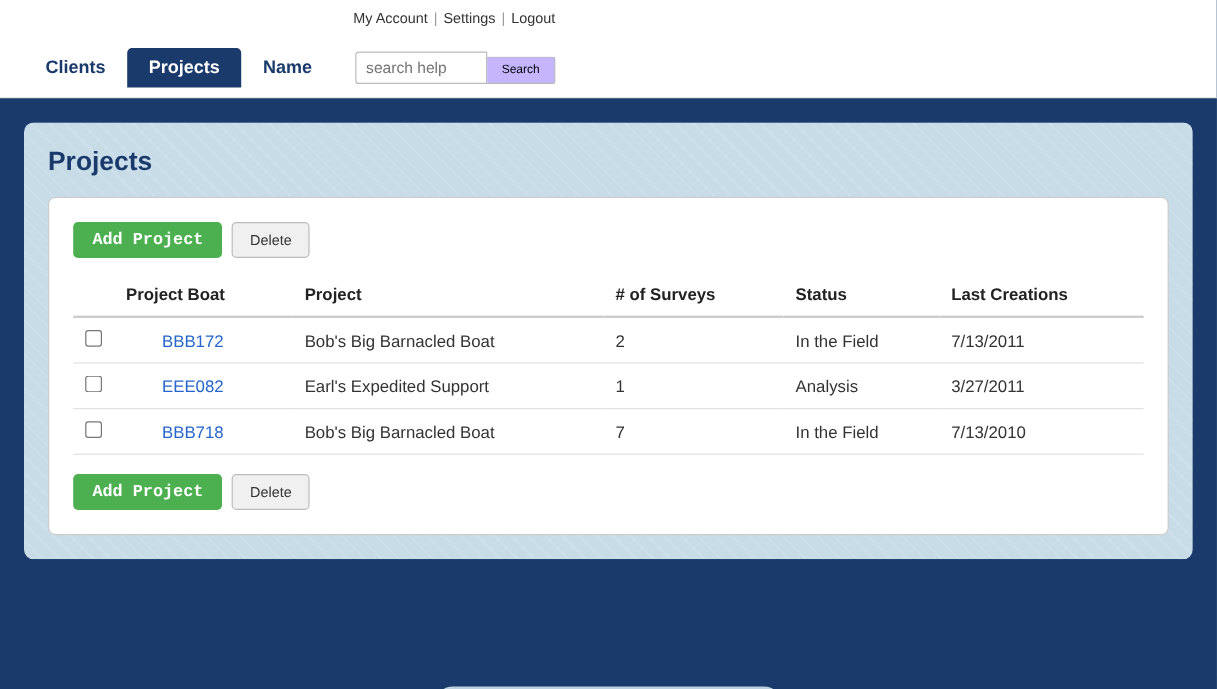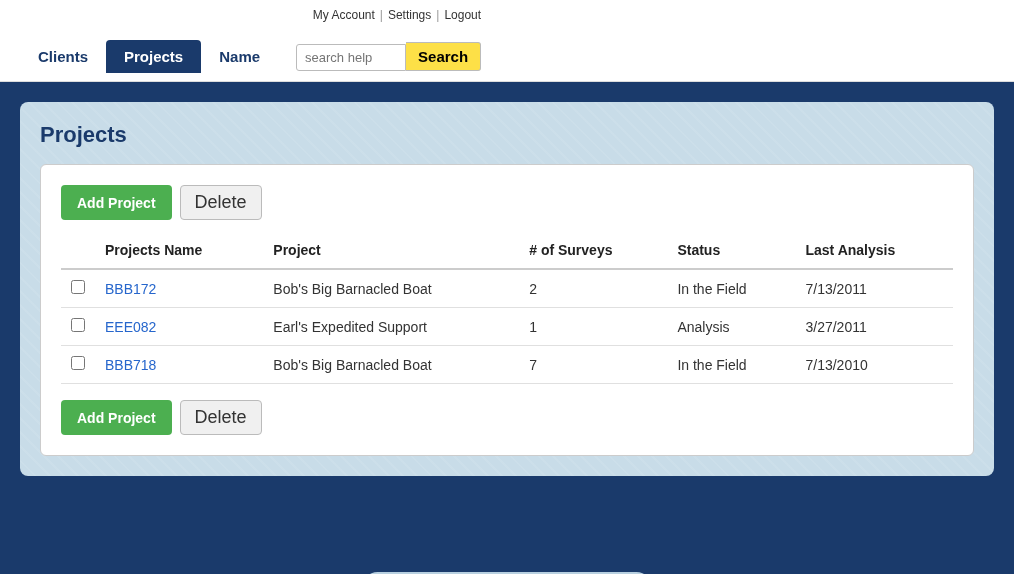--- a/index.html
+++ b/index.html
@@ -78,24 +78,24 @@
       font-size: 13px;
       color: #999;
       width: 110px;
       outline: none;
     }
     #search-btn {
       border: 1px solid #bbb;
       border-left: none;
       border-radius: 0 3px 3px 0;
       padding: 5px 12px;
-      font-size: 15px;
-      background: #fde047;
-      cursor: pointer;
-      font-weight: bold;
+      font-size: 10px;
+      background: #c4b5fd;
+      cursor: pointer;
+      font-weight: normal;
     }
 
     
     #page-wrapper {
       background: #1a3a6b;
       padding: 20px;
       min-height: 480px;
     }
     #content-panel {
       background: #c8dce8;
@@ -128,28 +128,29 @@
     }
     .btn-green {
       background: #4caf50;
       color: #fff;
       border: none;
       border-radius: 4px;
       padding: 7px 16px;
       font-size: 14px;
       font-weight: bold;
       cursor: pointer;
+      font-family: Liberation Mono, monospace;
     }
     .btn-default {
       background: #f0f0f0;
       color: #333;
       border: 1px solid #bbb;
       border-radius: 4px;
       padding: 6px 14px;
-      font-size: 18px;
+      font-size: 12px;
       cursor: pointer;
     }
 
     
     #projects-table {
       width: 100%;
       border-collapse: collapse;
     }
     #projects-table th {
       text-align: left;
@@ -165,20 +166,21 @@
       font-size: 14px;
       color: #333;
       vertical-align: middle;
     }
     #projects-table tr:last-child td {
       border-bottom: 1px solid #e0e0e0;
     }
     #projects-table td.project-link a {
       color: #2666cc;
       text-decoration: none;
+      margin-left: 30px;
     }
     #projects-table td.checkbox-col {
       width: 30px;
     }
     #projects-table th.checkbox-col {
       width: 30px;
     }
     input[type="checkbox"] {
       width: 14px;
       height: 14px;
@@ -238,25 +240,25 @@
 
       <div class="toolbar">
         <button class="btn-green">Add Project</button>
         <button class="btn-default">Delete</button>
       </div>
 
       <table id="projects-table">
         <thead>
           <tr>
             <th class="checkbox-col"></th>
-            <th>Projects Name</th>
+            <th>Project Boat</th>
             <th>Project</th>
             <th># of Surveys</th>
             <th>Status</th>
-            <th>Last Analysis</th>
+            <th>Last Creations</th>
           </tr>
         </thead>
         <tbody id="table-body">
 
         <tr>
       <td class="checkbox-col">
         <input type="checkbox" style="">
       </td>
       <td class="project-link">
         <a href="#">BBB172</a>

